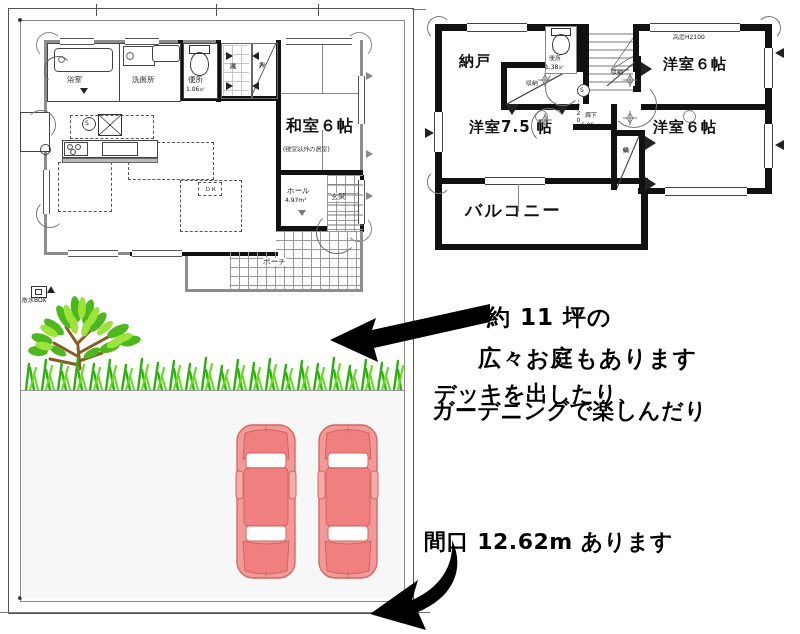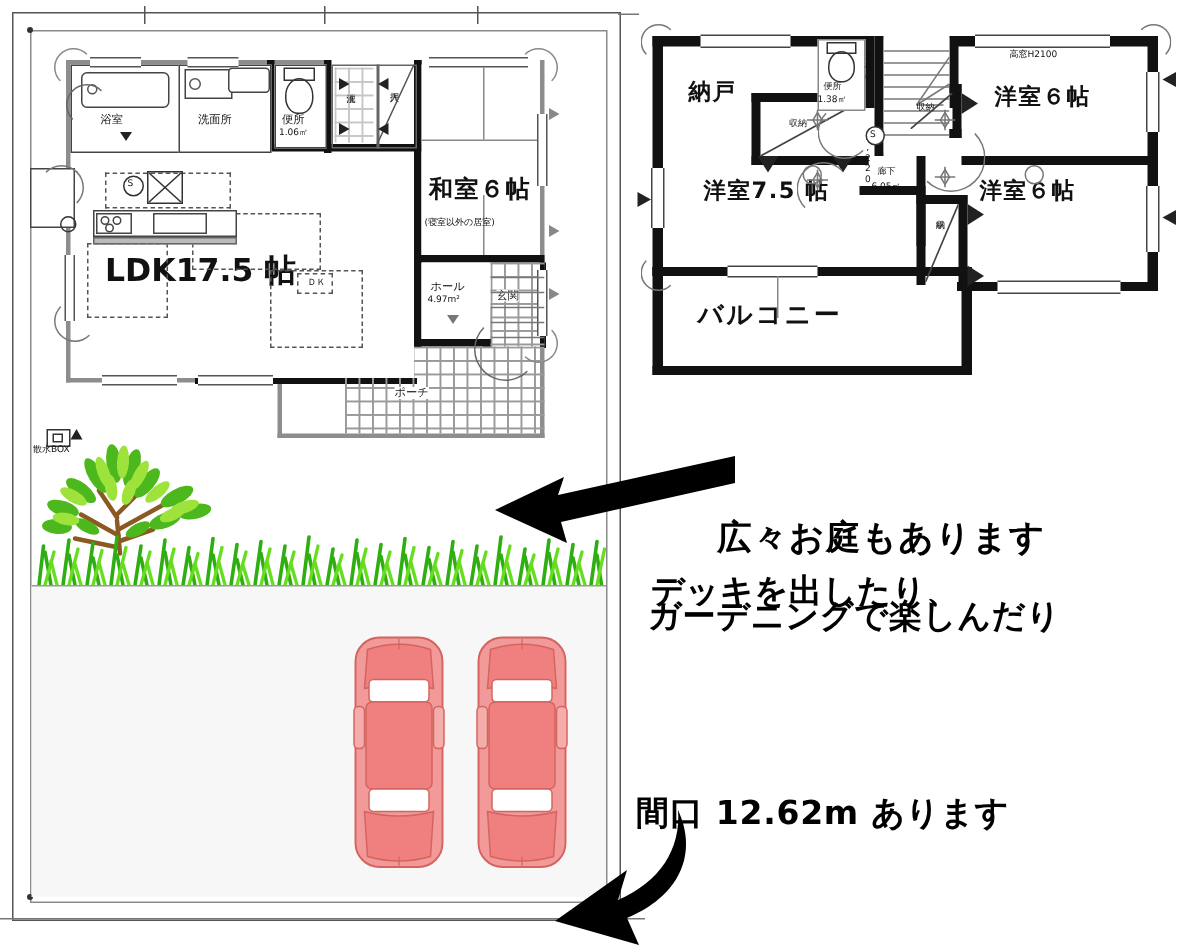--- a/index.html
+++ b/index.html
@@ -138,21 +138,20 @@
     <div class="abs" style="left:268px;top:180px;width:0;height:0;border-left:4px solid transparent;border-right:4px solid transparent;border-top:6px solid #777;"></div>
 
     <div class="hatch" style="left:297px;top:145px;width:36px;height:56px;"></div>
     <div class="lbl lbl-s" style="left:301px;top:163px;background:#fff;">玄関</div>
 
     <div class="hatch" style="left:200px;top:201px;width:133px;height:58px;"></div>
     <div class="lbl lbl-s" style="left:233px;top:228px;background:#fff;">ポーチ</div>
     <div class="door-arc" style="left:286px;top:182px;width:40px;height:40px;border-color:transparent transparent #666 #666;"></div>
 
     <div class="room-fill" style="left:18px;top:72px;width:228px;height:150px;"></div>
-    <div class="lbl lbl-ldk" style="left:40px;top:140px;">LDK17.5 帖</div>
     <div class="lbl lbl-xs" style="left:175px;top:156px;">ＤＫ</div>
     <div class="dash-box" style="left:168px;top:152px;width:22px;height:12px;"></div>
     <div class="dash-box" style="left:28px;top:132px;width:52px;height:48px;"></div>
     <div class="dash-box" style="left:98px;top:112px;width:84px;height:36px;"></div>
     <div class="dash-box" style="left:40px;top:85px;width:82px;height:22px;"></div>
     <div class="dash-box" style="left:150px;top:150px;width:60px;height:50px;"></div>
 
     <div class="thin-box" style="left:32px;top:110px;width:94px;height:16px;"></div>
     <div class="thin-box" style="left:34px;top:112px;width:22px;height:12px;"></div>
     <div class="abs" style="left:37px;top:114px;width:4px;height:4px;border:1px solid #444;border-radius:50%;"></div>
@@ -216,21 +215,21 @@
     <div class="wall-thick" style="left:10px;top:12px;width:7px;height:160px;"></div>
     <div class="wall-thick" style="left:10px;top:12px;width:145px;height:7px;"></div>
     <div class="wall-thick" style="left:212px;top:12px;width:135px;height:7px;"></div>
     <div class="wall-thick" style="left:340px;top:12px;width:7px;height:170px;"></div>
     <div class="wall-thick" style="left:213px;top:176px;width:134px;height:6px;"></div>
 
     <div class="wall-thick" style="left:10px;top:166px;width:7px;height:72px;"></div>
     <div class="wall-thick" style="left:10px;top:166px;width:213px;height:6px;"></div>
     <div class="wall-thick" style="left:10px;top:232px;width:213px;height:6px;"></div>
     <div class="wall-thick" style="left:216px;top:166px;width:7px;height:72px;"></div>
-    <div class="lbl lbl-balcony" style="left:40px;top:190px;">バルコニー</div>
+    <div class="lbl lbl-balcony" style="left:40px;top:190px;font-family:Liberation Serif, serif;">バルコニー</div>
     <div class="abs" style="left:60px;top:165px;width:60px;height:6px;background:#fff;border-top:1px solid #444;border-bottom:1px solid #444;"></div>
     <div class="abs" style="left:93px;top:172px;width:1px;height:28px;background:#888;"></div>
 
     <div class="wall-thick" style="left:148px;top:12px;width:6px;height:48px;"></div>
     <div class="wall-thick" style="left:152px;top:12px;width:6px;height:48px;"></div>
     <div class="wall-thick" style="left:76px;top:50px;width:78px;height:6px;"></div>
     <div class="wall-thick" style="left:76px;top:50px;width:6px;height:48px;"></div>
     <div class="wall-thick" style="left:76px;top:92px;width:78px;height:6px;"></div>
     <div class="wall-thick" style="left:106px;top:92px;width:48px;height:6px;"></div>
     <div class="wall-thick" style="left:158px;top:12px;width:6px;height:80px;"></div>
@@ -544,19 +543,20 @@
       <polygon points="0,40 46,18 42,30 160,4 160,22 44,48 48,62" fill="#000000"></polygon>
     </svg>
   </div>
 
   <div class="arrow" style="left:348px;top:540px;width:118px;height:94px;">
     <svg width="118" height="94" viewBox="0 0 118 94">
       <path d="M104 0 C106 26 92 48 64 60 L70 40 L22 74 L78 90 L70 72 C104 58 118 30 104 0 Z" fill="#000000"></path>
     </svg>
   </div>
 
+  <div class="note note-l" style="left:487px;top:302px;">約 11 坪の</div>
   <div class="note note-l" style="left:478px;top:343px;">広々お庭もあります</div>
   <div class="note note-m" style="left:434px;top:379px;">デッキを出したり、</div>
   <div class="note note-m" style="left:432px;top:396px;">ガーデニングで楽しんだり</div>
 
   <div class="note note-m" style="left:424px;top:527px;">間口 12.62m あります</div>
 
 </div>
 
 </body></html>

